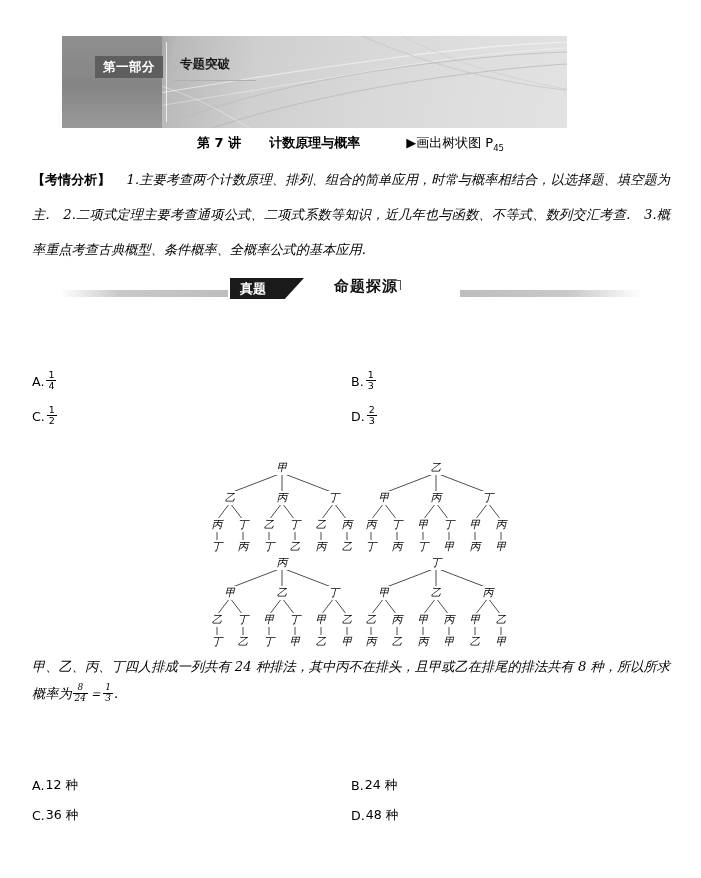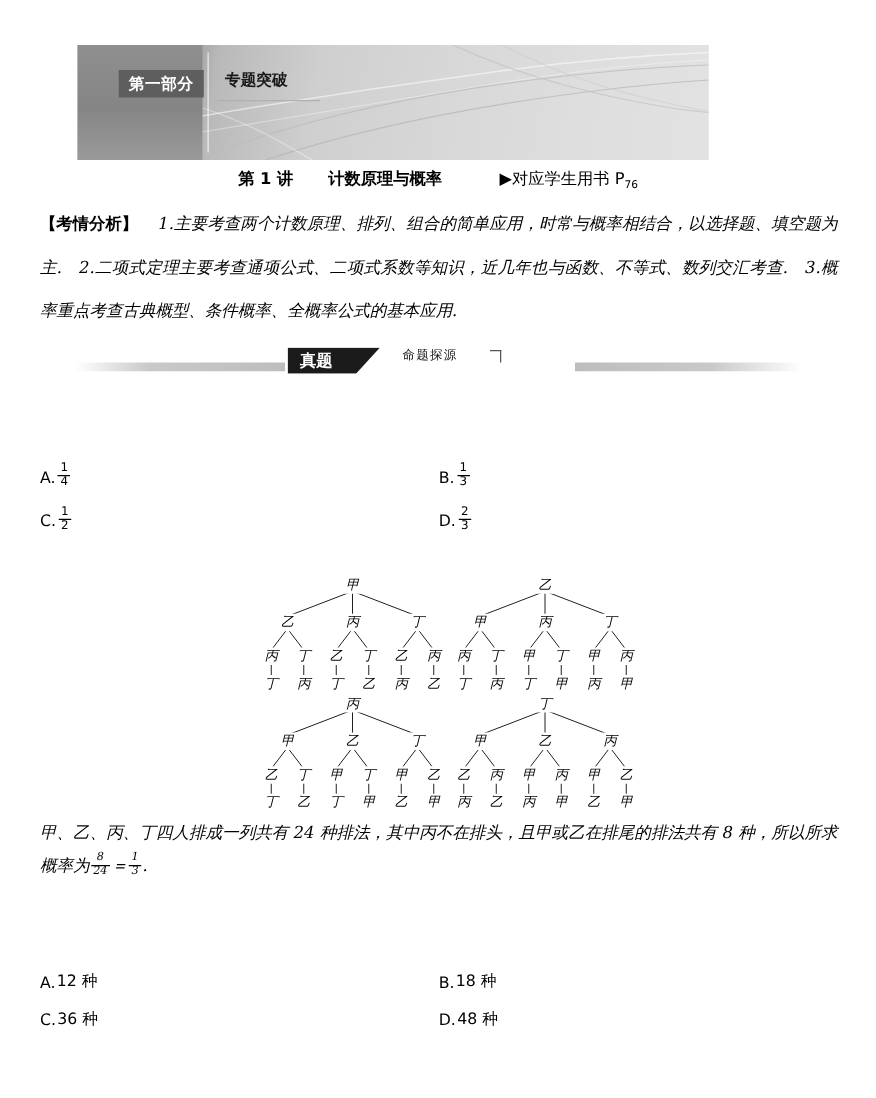--- a/index.html
+++ b/index.html
@@ -106,23 +106,23 @@
     position: absolute; left: 196px; top: 0px;
     height: 21px; padding: 0 16px 0 10px;
     background: #1b1b1b; color: #fff;
     font-family: "DejaVu Sans", sans-serif;
     font-size: 13px; font-weight: bold;
     display: flex; align-items: center;
     clip-path: polygon(0 0, 100% 0, 74% 100%, 0% 100%);
     width: 74px; box-sizing: border-box;
   }
   .tag-source {
-    position: absolute; left: 288px; top: -1px;
-    font-family: "DejaVu Sans", sans-serif;
-    font-size: 10px; font-weight: normal; color: #111;
+    position: absolute; left: 300px; top: -1px;
+    font-family: "DejaVu Sans", sans-serif;
+    font-size: 15px; font-weight: bold; color: #111;
     letter-spacing: 1px;
   }
   .tag-corner {
     position: absolute; left: 358px; top: 2px;
     width: 8px; height: 9px;
     border-top: 1.5px solid #555;
     border-right: 1.5px solid #555;
   }
 
   
@@ -212,21 +212,21 @@
       <path d="M340,0 C378,20 424,36 470,46 C488,50 498,52 505,53" fill="none" stroke="#cccccc" stroke-opacity="0.6" stroke-width="1"></path>
     </svg>
     <div class="banner-leftband"></div>
     <div class="part-chip">第一部分</div>
     <div class="chip-rule"></div>
     <div class="banner-sub">专题突破</div>
     <div class="sub-underline"></div>
   </div>
 
   <div class="lecture-line">
-    <span class="lec-no">第 1 讲</span><span class="lec-title">计数原理与概率</span><span class="lec-ref"><span>▶对应学生用书 P</span><sub>76</sub></span>
+    <span class="lec-no">第 7 讲</span><span class="lec-title">计数原理与概率</span><span class="lec-ref"><span>▶画出树状图 P</span><sub>45</sub></span>
   </div>
 
   <div class="analysis kai">
     <span class="lead">【考情分析】</span><span class="gap"></span><span>1.主要考查两个计数原理、排列、组合的简单应用，时常与概率相结合，以选择题、填空题为主.　2.二项式定理主要考查通项公式、二项式系数等知识，近几年也与函数、不等式、数列交汇考查.　3.概率重点考查古典概型、条件概率、全概率公式的基本应用.</span>
   </div>
 
   <div class="section-bar">
     <div class="bar-left"></div>
     <div class="bar-right"></div>
     <div class="tag-zhenti">真题</div>
@@ -431,21 +431,21 @@
 
 
   <div class="options opt2">
     <div class="opt-row">
       <div class="opt">
         <span class="opt-label">A.</span>
         <span>12 种</span>
       </div>
       <div class="opt">
         <span class="opt-label">B.</span>
-        <span>18 种</span>
+        <span>24 种</span>
       </div>
     </div>
     <div class="opt-row">
       <div class="opt">
         <span class="opt-label">C.</span>
         <span>36 种</span>
       </div>
       <div class="opt">
         <span class="opt-label">D.</span>
         <span>48 种</span>

